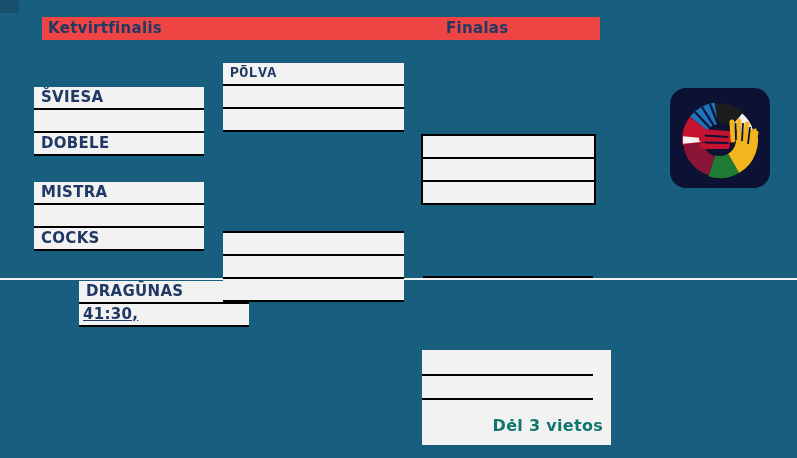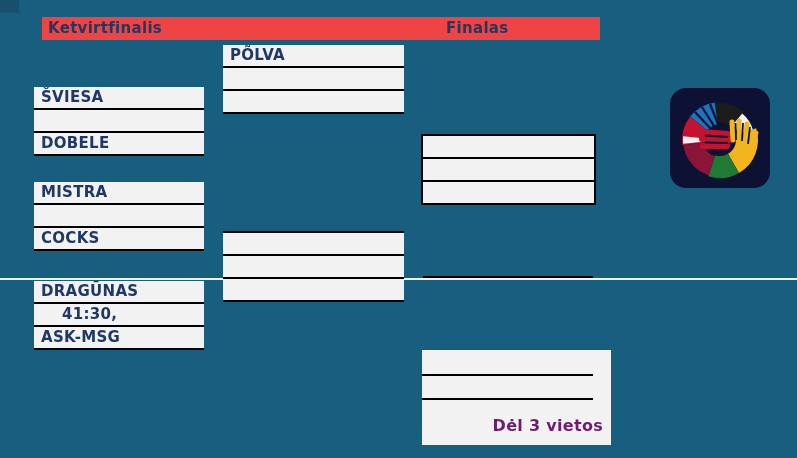--- a/index.html
+++ b/index.html
@@ -34,46 +34,46 @@
   
   .box{
     position:absolute;background:#F2F2F2;z-index:2;
   }
   .cell{
     height:21px;border-bottom:2px solid #000;
     line-height:21px;padding-left:7px;
     font-size:15px;font-weight:bold;color:#1F3864;letter-spacing:.3px;
     white-space:nowrap;overflow:hidden;
   }
-  .cell.indent{padding-left:28px;}
+  .cell.indent{padding-left:4px;text-decoration:underline;}
   .box.topline{border-top:2px solid #000;}
   .box.outlined{border:2px solid #000;}
   .box.outlined .cell:last-child{border-bottom:none;}
   
   .qf{left:34px;width:170px;}
   .qf1{top:87px;}
   .qf2{top:182px;}
-  .qf3{top:281px;}
+  .qf3{top:281px;margin-left:45px;}
   .sf{left:223px;width:181px;}
-  .sf1{top:45px;}
+  .sf1{top:63px;font-family:Liberation Mono, monospace;}
   .sf2{top:231px;}
   .final-box{left:421px;top:134px;width:171px;}
   
   .third-box{
     position:absolute;left:422px;top:350px;width:189px;height:95px;
     background:#F2F2F2;z-index:2;
   }
   .third-line{
     position:absolute;left:0;width:171px;height:2px;background:#000;
   }
   .third-line.l1{top:24px;}
   .third-line.l2{top:48px;}
   .third-label{
     position:absolute;right:8px;top:66px;
-    font-size:16px;font-weight:bold;color:#701a75;letter-spacing:.3px;
+    font-size:16px;font-weight:bold;color:#0f766e;letter-spacing:.3px;
     white-space:nowrap;
   }
   
   .divider-white{
     position:absolute;left:0;top:278px;width:797px;height:2px;
     background:#F2F2F2;z-index:1;
   }
   .divider-black{
     position:absolute;left:423px;top:276px;width:170px;height:2px;
     background:#000;z-index:1;
@@ -115,21 +115,20 @@
 
   <div class="box qf qf2">
     <div class="cell">MISTRA</div>
     <div class="cell"></div>
     <div class="cell">COCKS</div>
   </div>
 
   <div class="box qf qf3">
     <div class="cell">DRAGŪNAS</div>
     <div class="cell indent">41:30,</div>
-    <div class="cell">ASK-MSG</div>
   </div>
 
   <div class="box sf sf1">
     <div class="cell">PÕLVA</div>
     <div class="cell"></div>
     <div class="cell"></div>
   </div>
 
   <div class="box sf sf2 topline">
     <div class="cell"></div>

